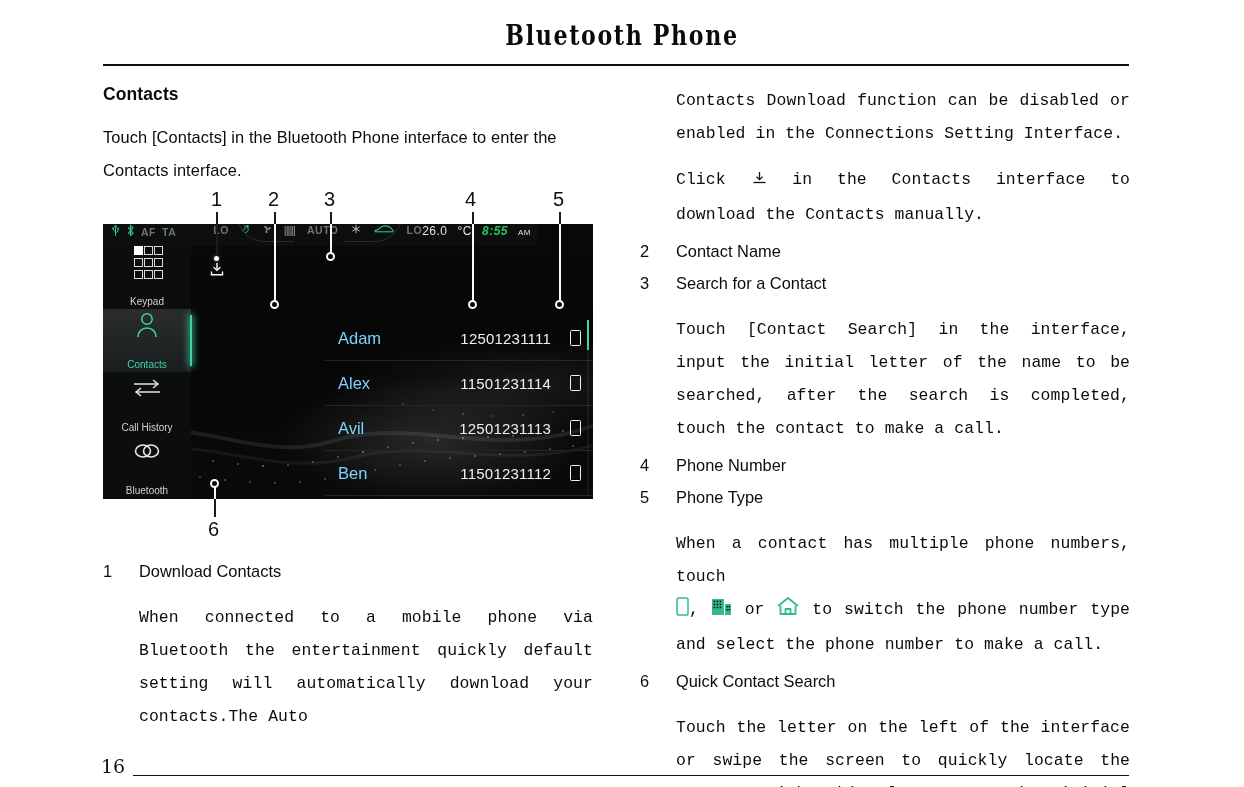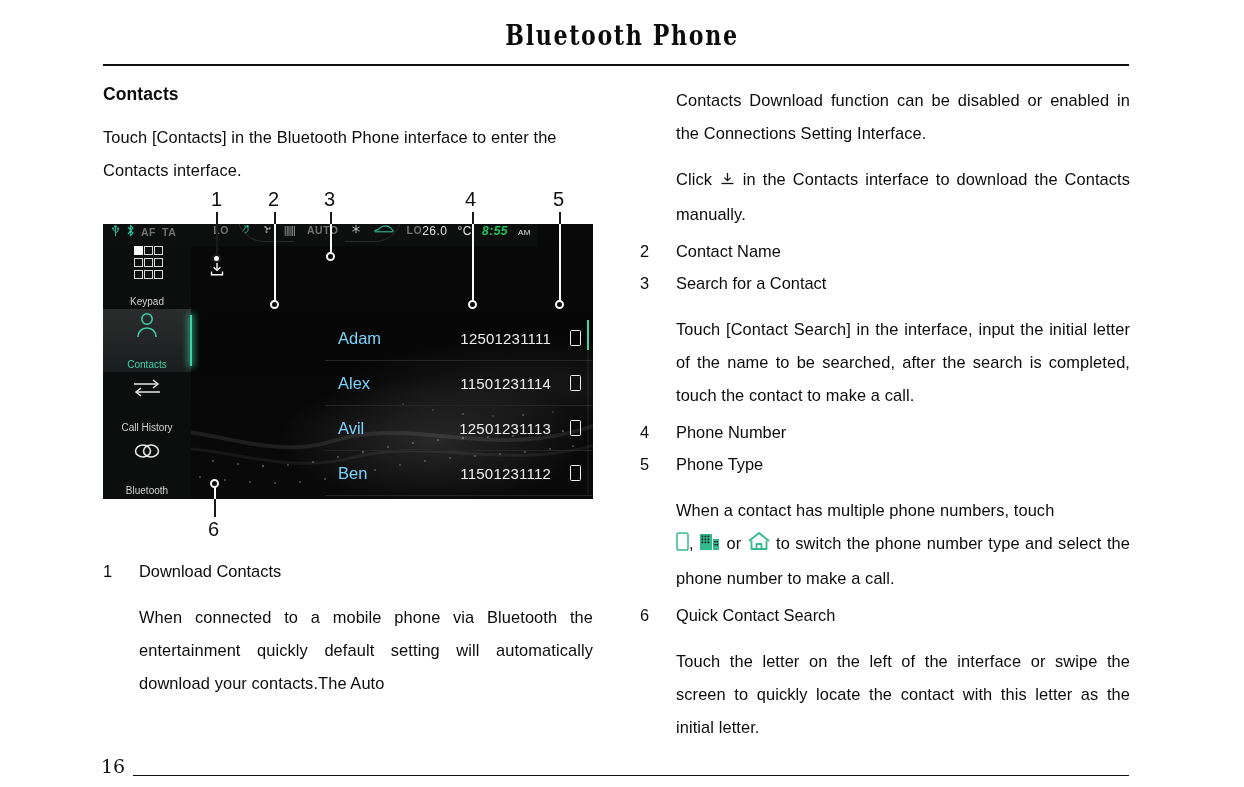--- a/index.html
+++ b/index.html
@@ -36,21 +36,21 @@
   .col-right{position:absolute;left:640px;top:84px;width:490px;}
 
   h2.section-head{
     margin:0 0 16px 0;font-size:17.5px;font-weight:700;letter-spacing:.1px;
   }
   p.body{
     margin:0 0 4px 0;font-size:16.4px;line-height:33px;
     text-align:justify;text-justify:inter-word;letter-spacing:.1px;
   }
   p.body.nojust{text-align:left;}
-  .para-indent{ padding-left:36px; }
+  .para-indent{ padding-left:36px;font-family:Liberation Mono, monospace; }
 
   .numitem{
     display:flex;font-size:16.4px;line-height:32px;margin:0;
   }
   .numitem .n{width:36px;flex:0 0 36px;}
   .numitem .t{flex:1;}
 
   .gap-s{height:9px;}
   .gap-m{height:14px;}
 

